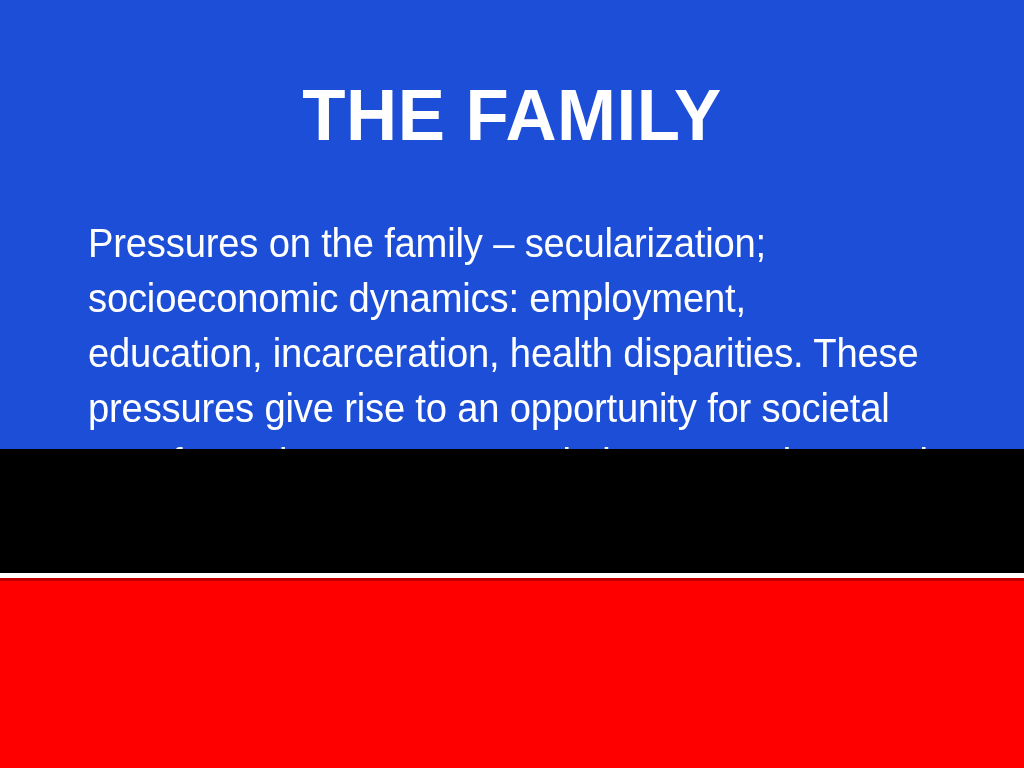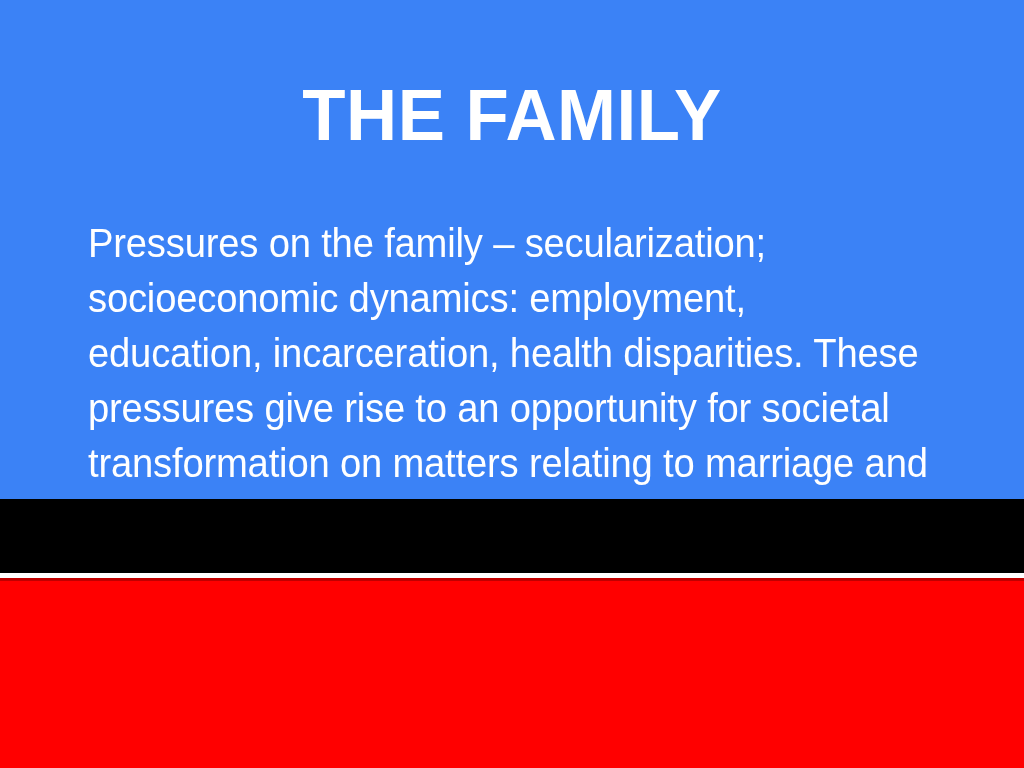--- a/index.html
+++ b/index.html
@@ -21,22 +21,22 @@
     background: #000000;
     overflow: hidden;
   }
 
   
   .content-area {
     position: absolute;
     left: 0;
     top: 0;
     width: 1024px;
-    height: 499px;
-    background: #3b82f6;
+    height: 449px;
+    background: #1d4ed8;
     overflow: hidden;
   }
 
   .slide-title {
     position: absolute;
     left: 0;
     top: 72px;
     width: 1024px;
     text-align: center;
     color: #FFFFFF;

